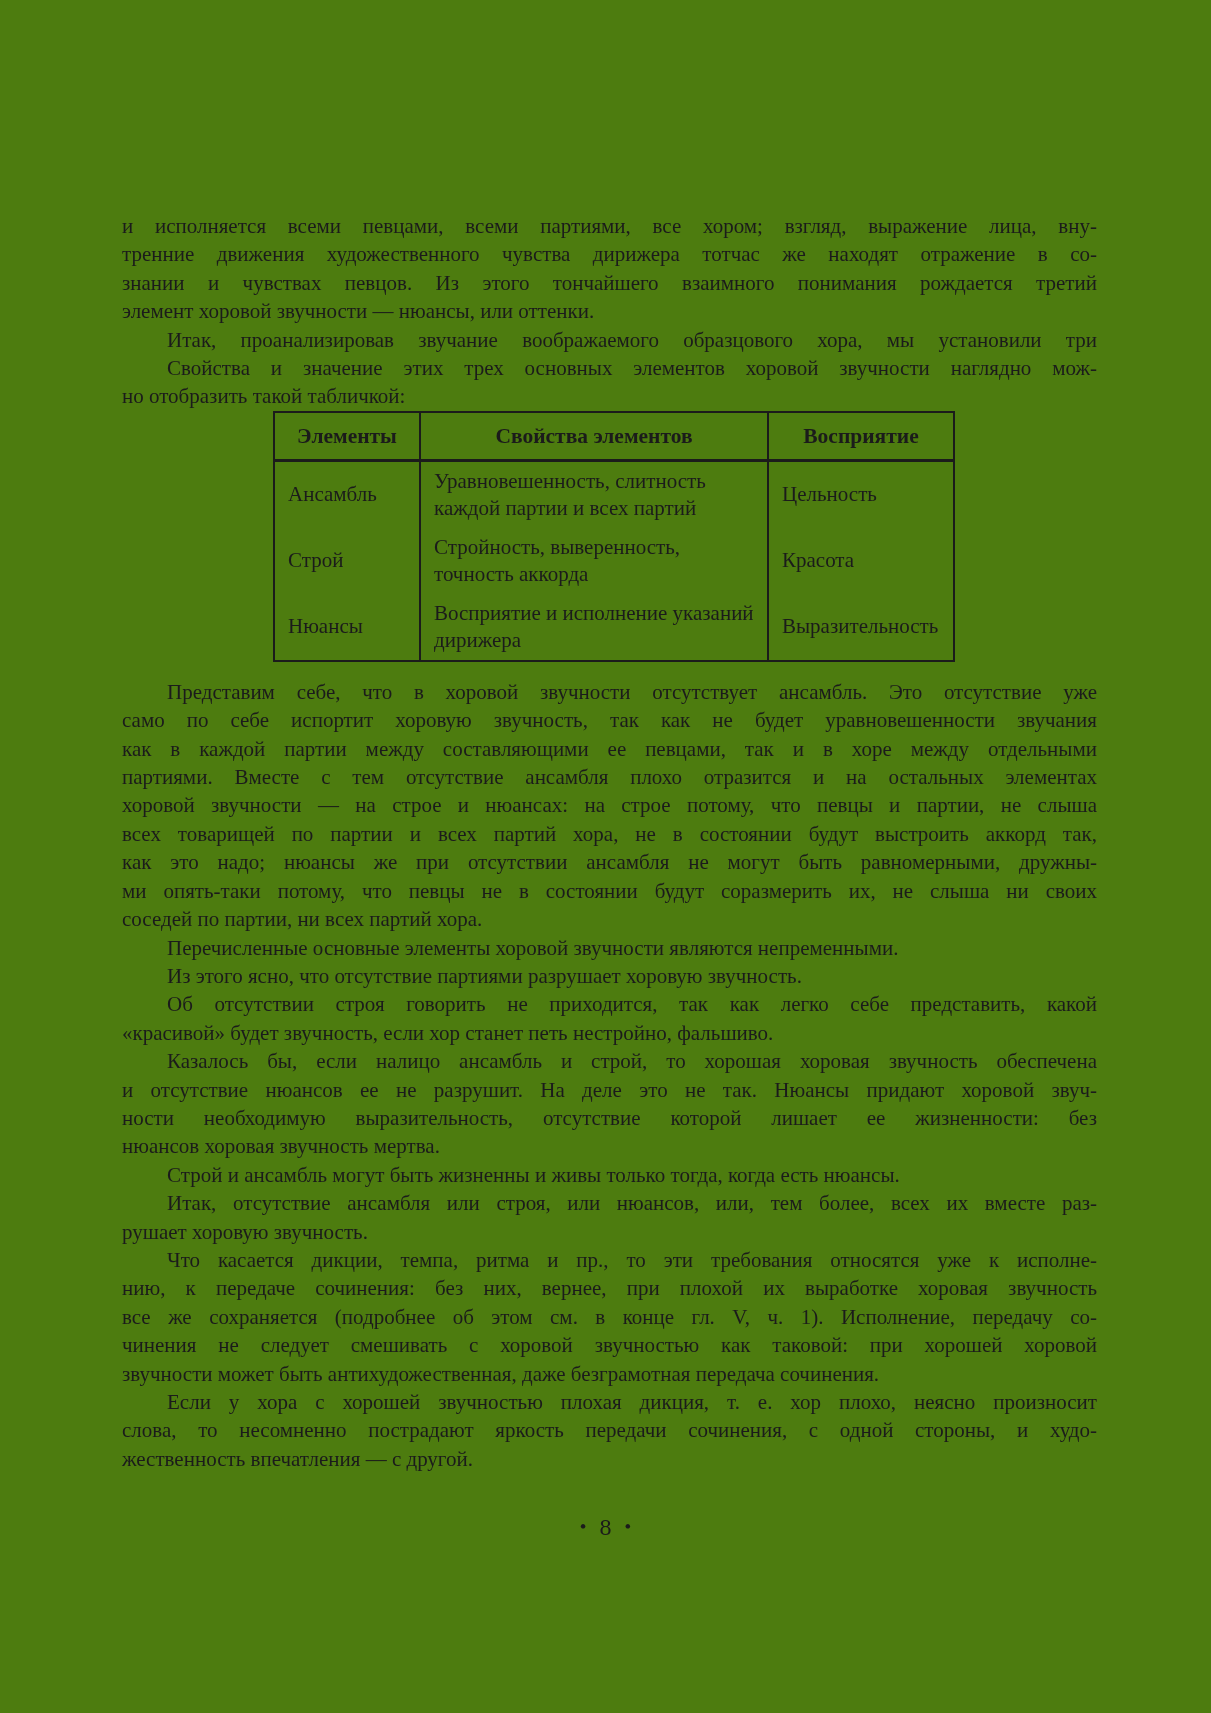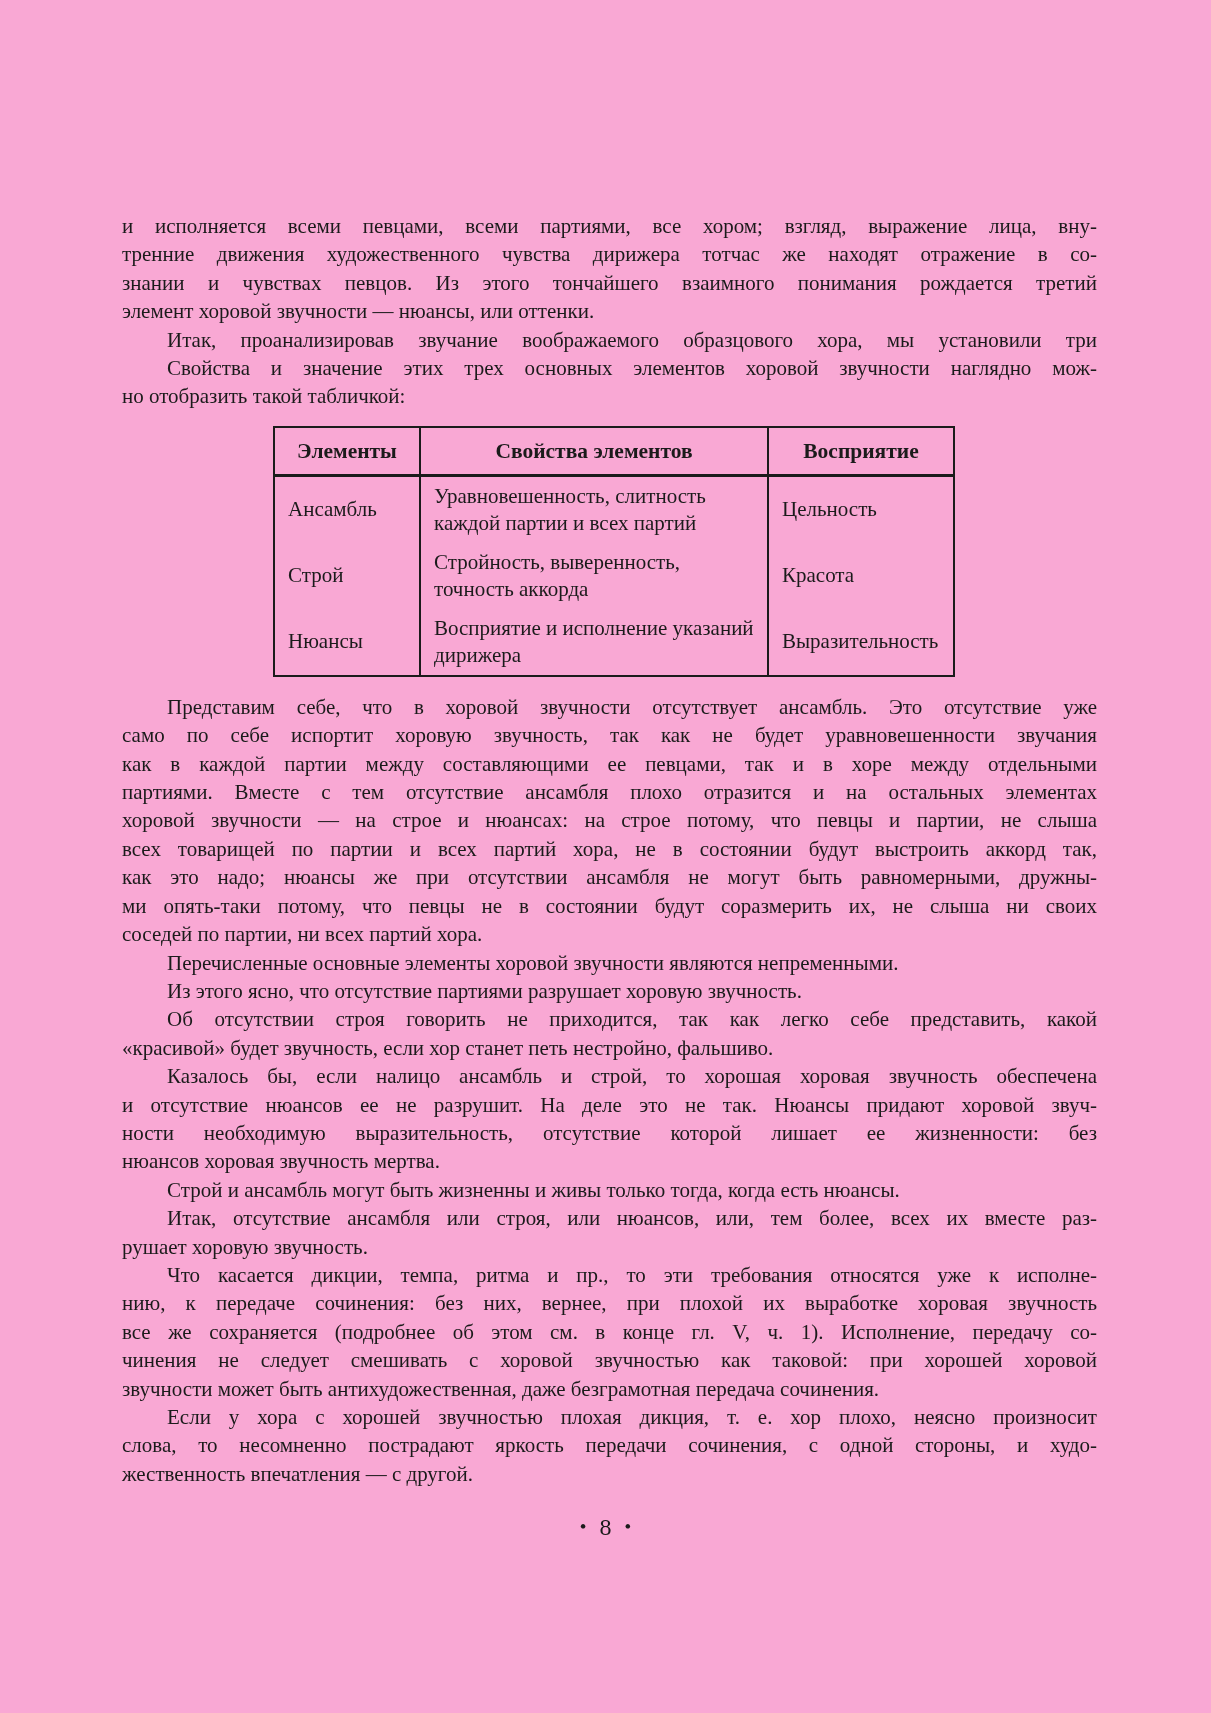--- a/index.html
+++ b/index.html
@@ -4,21 +4,21 @@
 <style>
   html, body {
     margin: 0;
     padding: 0;
     background: #ffffff;
   }
   .page {
     position: relative;
     width: 1211px;
     height: 1713px;
-    background: #f9a8d4;
+    background: #4d7c0f;
     font-family: "Liberation Serif", "DejaVu Serif", serif;
     color: #1b1b1b;
     overflow: hidden;
   }
   .content {
     position: absolute;
     left: 122px;
     top: 212px;
     width: 975px;
     font-size: 21px;
@@ -38,21 +38,21 @@
     text-align-last: left;
   }
   .para.indent .line:first-child {
     text-indent: 45px;
   }
   
   .choir-table {
     border-collapse: collapse;
     table-layout: fixed;
     width: 680px;
-    margin: 15px 0 0 151px;
+    margin: 0 0 0 151px;
     font-size: 21px;
   }
   .choir-table, .choir-table th, .choir-table td {
     border: 2px solid #1b1b1b;
   }
   .choir-table thead th {
     border-bottom: 3px solid #1b1b1b;
     font-weight: bold;
     font-size: 21.5px;
     height: 46px;

